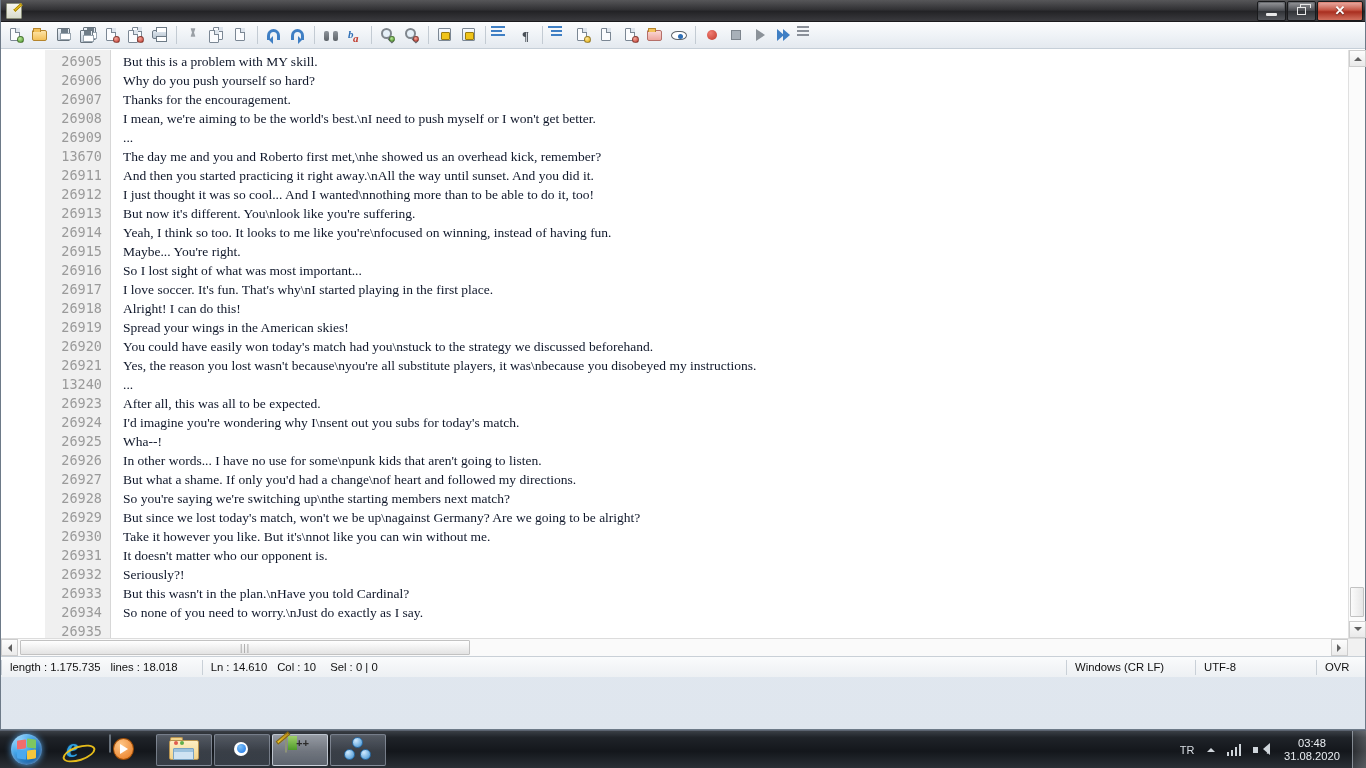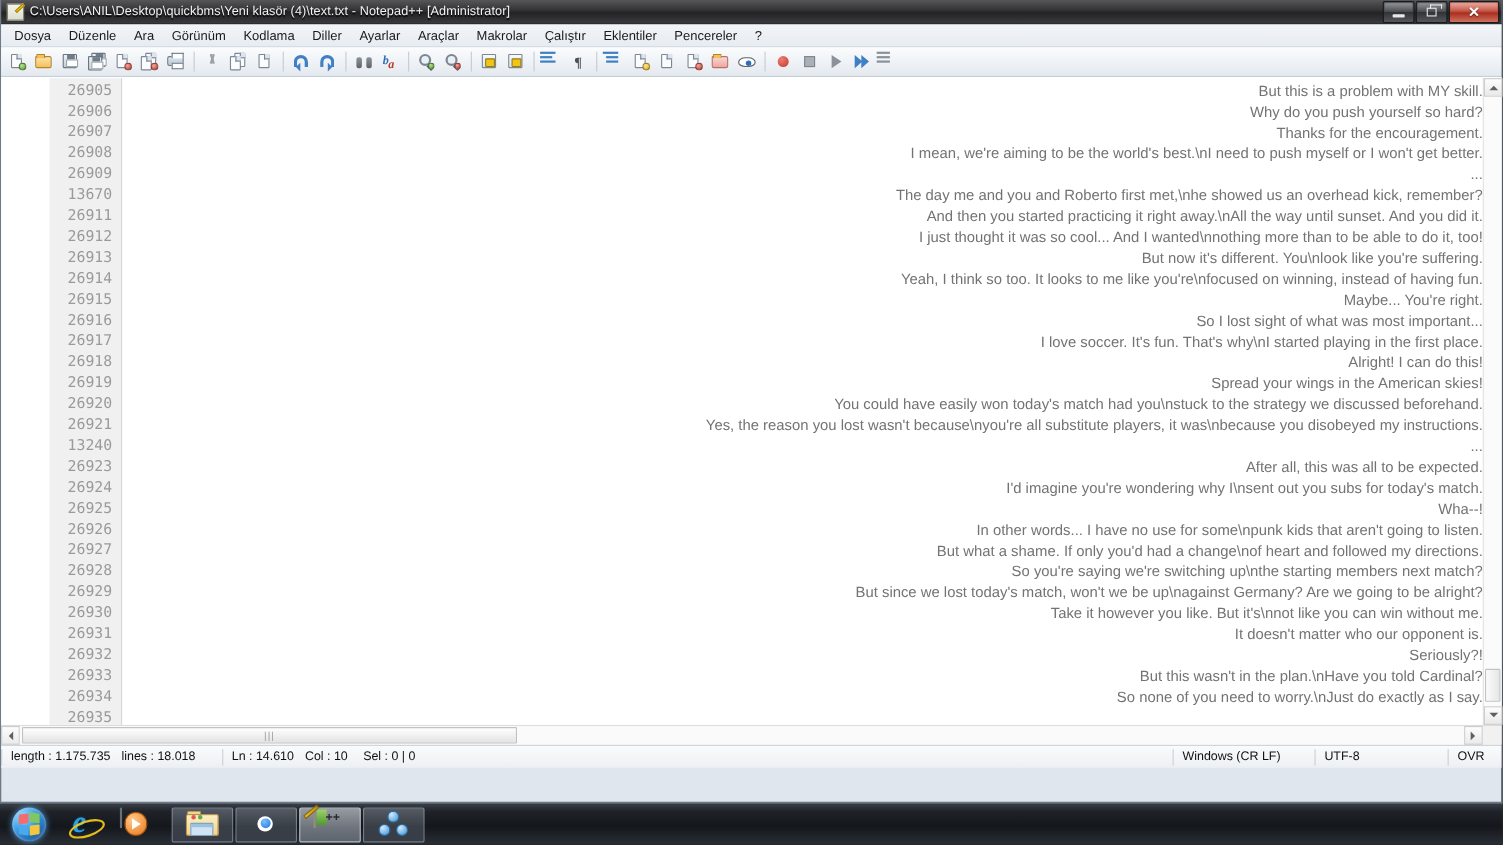--- a/index.html
+++ b/index.html
@@ -204,26 +204,25 @@
     text-align: right;
     padding-top: 2px;
     font-family: "DejaVu Sans Mono", "Liberation Mono", monospace;
     font-size: 13.5px;
     color: #9a9a9a;
   }
   .ln { height: 19px; line-height: 19px; padding-right: 8px; white-space: nowrap; }
   #code {
     flex: 1;
     padding-top: 2px; padding-left: 12px;
-    font-family: Liberation Sans, sans-serif;
+    font-family: Liberation Serif, serif;
     font-size: 13.5px;
-    color: #737373;
+    color: #0f172a;
     white-space: pre;
     overflow: hidden;
-    text-align: right;
   }
   .cl { height: 19px; line-height: 19px; white-space: pre; }
 
   
   #vscroll {
     width: 17px; flex: none;
     background: #f4f4f4;
     border-left: 1px solid #e0e0e0;
     display: flex; flex-direction: column;
     position: relative;
@@ -381,49 +380,33 @@
     background: linear-gradient(to right, rgba(255,255,255,.10), rgba(255,255,255,.22));
     border-left:1px solid rgba(200,210,225,.45); }
 </style>
 </head>
 <body>
 
 <div id="app-window">
 
   <div id="titlebar">
     <span class="title-icon"></span>
-    <span id="title-text">C:\Users\ANIL\Desktop\quickbms\Yeni klasör (4)\text.txt - Notepad++ [Administrator]</span>
     <div class="win-buttons">
       <div class="win-btn">
           <span class="glyph glyph-min"></span>
         </div>
       <div class="win-btn">
           <span class="glyph glyph-max"></span>
         </div>
       <div class="win-btn close">
           <span class="glyph glyph-close">✕</span>
         </div>
     </div>
   </div>
 
-  <div id="menubar">
-    <div class="menu-item">Dosya</div>
-    <div class="menu-item">Düzenle</div>
-    <div class="menu-item">Ara</div>
-    <div class="menu-item">Görünüm</div>
-    <div class="menu-item">Kodlama</div>
-    <div class="menu-item">Diller</div>
-    <div class="menu-item">Ayarlar</div>
-    <div class="menu-item">Araçlar</div>
-    <div class="menu-item">Makrolar</div>
-    <div class="menu-item">Çalıştır</div>
-    <div class="menu-item">Eklentiler</div>
-    <div class="menu-item">Pencereler</div>
-    <div class="menu-item">?</div>
-  </div>
 
   <div id="toolbar">
     <div class="tb-btn">
         <span class="tb-ico">
           <i class="doc"></i>
           <i class="badge green"></i>
         </span>
       </div>
     <div class="tb-btn">
         <span class="tb-ico">
@@ -714,13 +697,37 @@
     </div>
     <div class="tb-app running">
       <span class="appico mol">
           <i></i>
           <i></i>
           <i></i>
         </span>
     </div>
   </div>
 
+  <div id="tray">
+    <div class="tray-item">TR</div>
+    <div class="tray-item">
+        <span class="tray-caret"></span>
+      </div>
+    <div class="tray-item">
+      <span class="sig">
+        <b style="height:4px"></b>
+          <b style="height:6px"></b>
+          <b style="height:9px"></b>
+          <b style="height:12px"></b>
+      </span>
+    </div>
+    <div class="tray-item">
+        <span class="spk">
+          <i></i>
+        </span>
+      </div>
+    <div id="clock">
+      <div>03:48</div>
+      <div>31.08.2020</div>
+    </div>
+    <div id="showdesk"></div>
+  </div>
 </div>
 
 </body></html>

